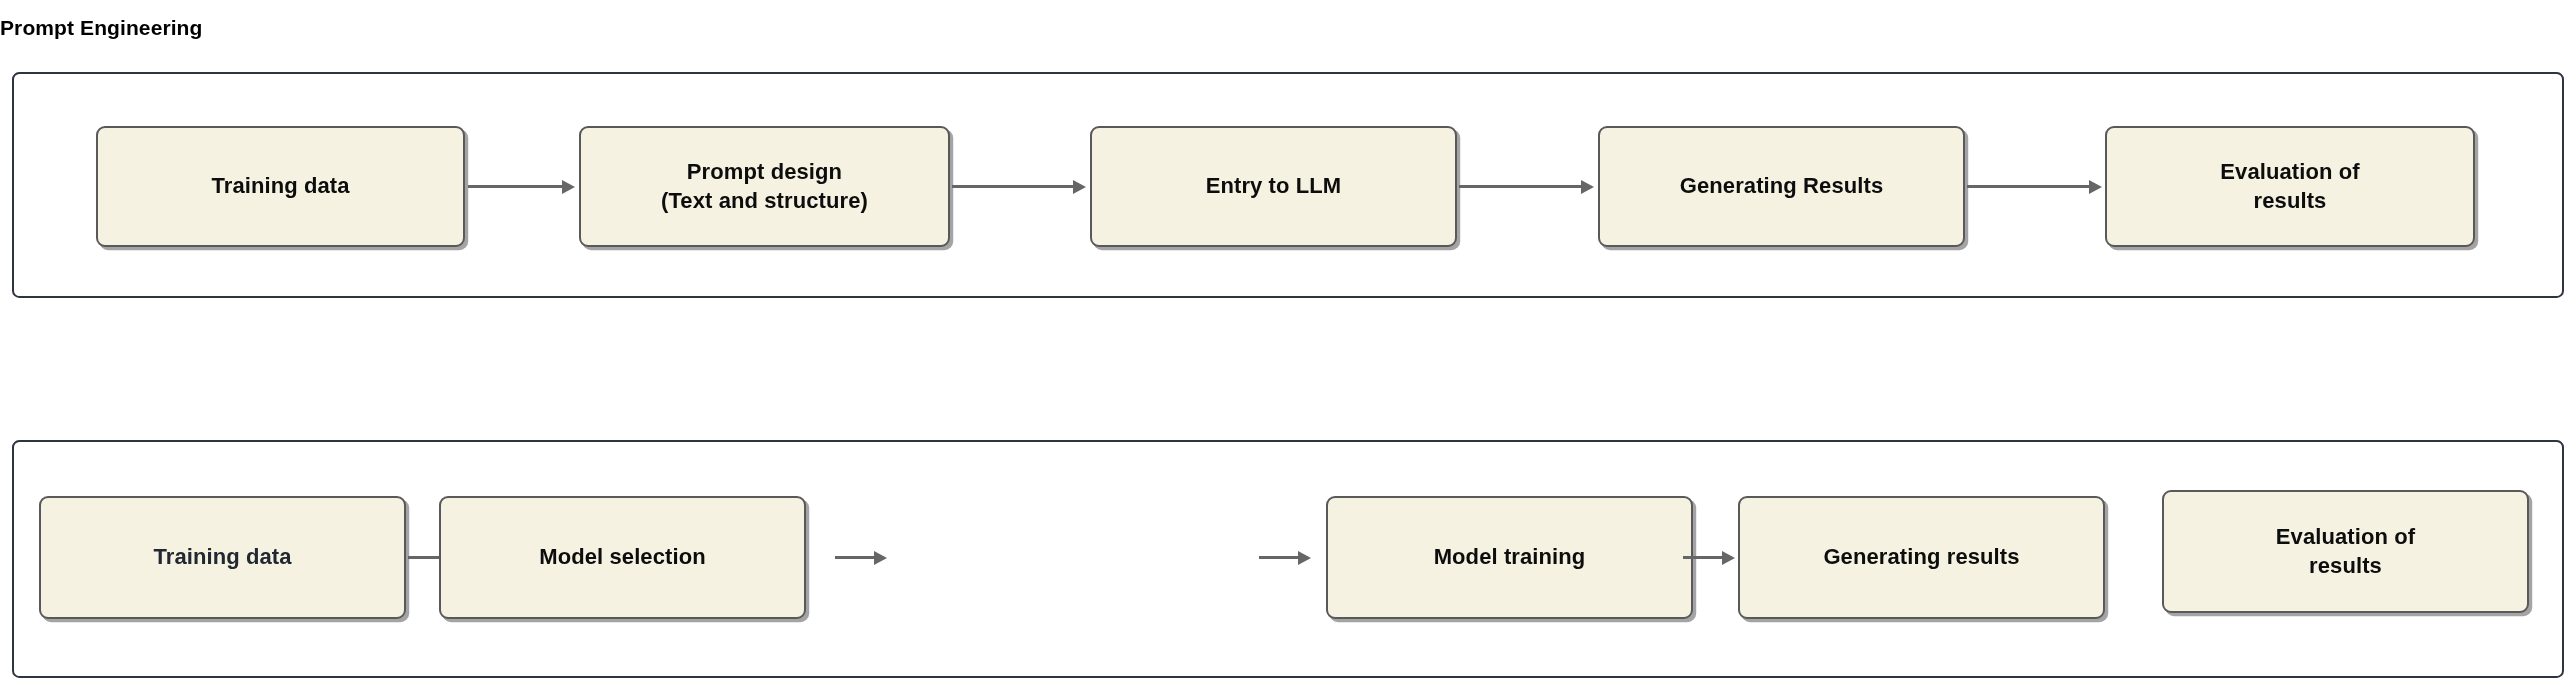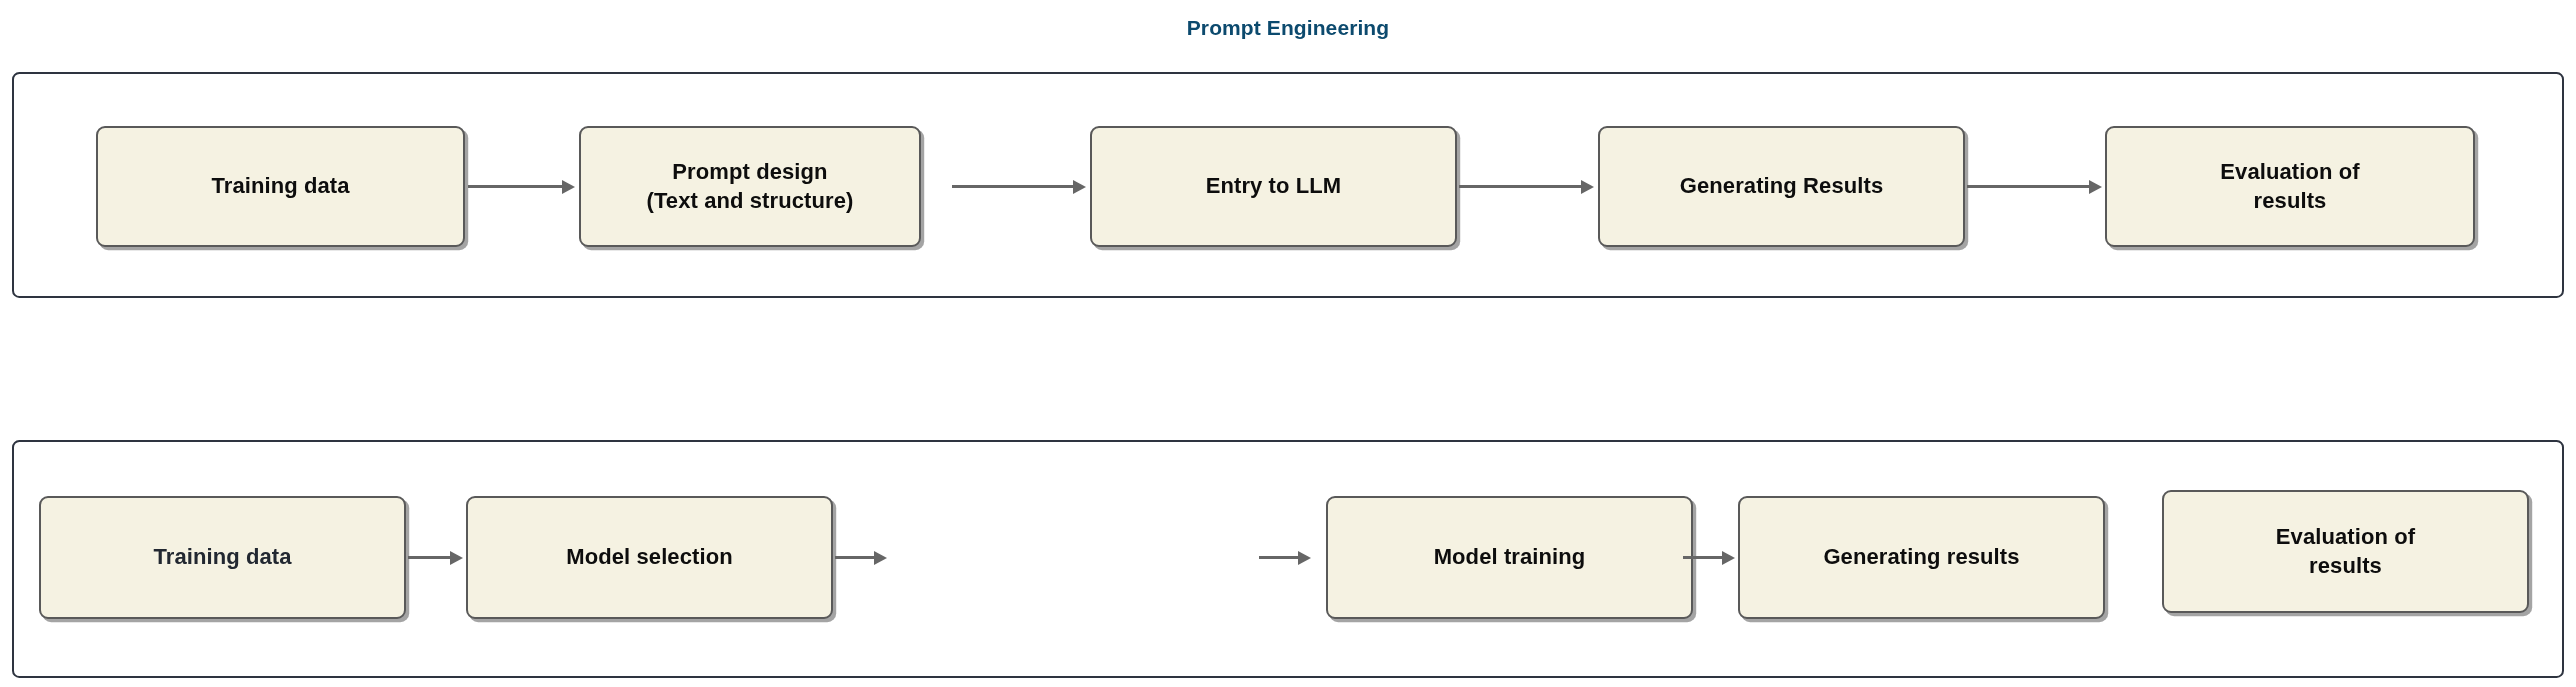--- a/index.html
+++ b/index.html
@@ -20,24 +20,23 @@
     position: relative;
     width: 2576px;
     height: 688px;
   }
 
   
   .section-title {
     position: absolute;
     width: 100%;
     left: 0;
-    text-align: center;
     font-size: 21px;
     font-weight: bold;
-    color: #0c4a6e;
+    color: #000000;
     letter-spacing: 0.1px;
     line-height: 1;
     white-space: nowrap;
   }
   #title-prompt-engineering { top: 17px; }
   #title-fine-tuning       { top: 385px; }
 
   
   .frame {
     position: absolute;
@@ -116,21 +115,21 @@
 
   <div class="node" style="left:96px; top:126px; width:369px; height:121px;">
     <span class="node-label">Training data</span>
   </div>
 
   <div class="arrow" style="left:468px; top:181px; width:107px;">
     <span class="shaft"></span>
     <span class="head"></span>
   </div>
 
-  <div class="node" style="left:579px; top:126px; width:342px; height:121px;">
+  <div class="node" style="left:579px; top:126px; width:371px; height:121px;">
     <span class="node-label">Prompt design
 (Text and structure)</span>
   </div>
 
   <div class="arrow" style="left:952px; top:181px; width:134px;">
     <span class="shaft"></span>
     <span class="head"></span>
   </div>
 
   <div class="node" style="left:1090px; top:126px; width:367px; height:121px;">
@@ -161,21 +160,21 @@
 
   <div class="node muted" style="left:39px; top:496px; width:367px; height:123px;">
     <span class="node-label">Training data</span>
   </div>
 
   <div class="arrow" style="left:408px; top:552px; width:55px;">
     <span class="shaft"></span>
     <span class="head"></span>
   </div>
 
-  <div class="node" style="left:466px; top:496px; width:367px; height:123px;">
+  <div class="node" style="left:439px; top:496px; width:367px; height:123px;">
     <span class="node-label">Model selection</span>
   </div>
 
   <div class="arrow" style="left:835px; top:552px; width:52px;">
     <span class="shaft"></span>
     <span class="head"></span>
   </div>
 
 
   <div class="arrow" style="left:1259px; top:552px; width:52px;">

